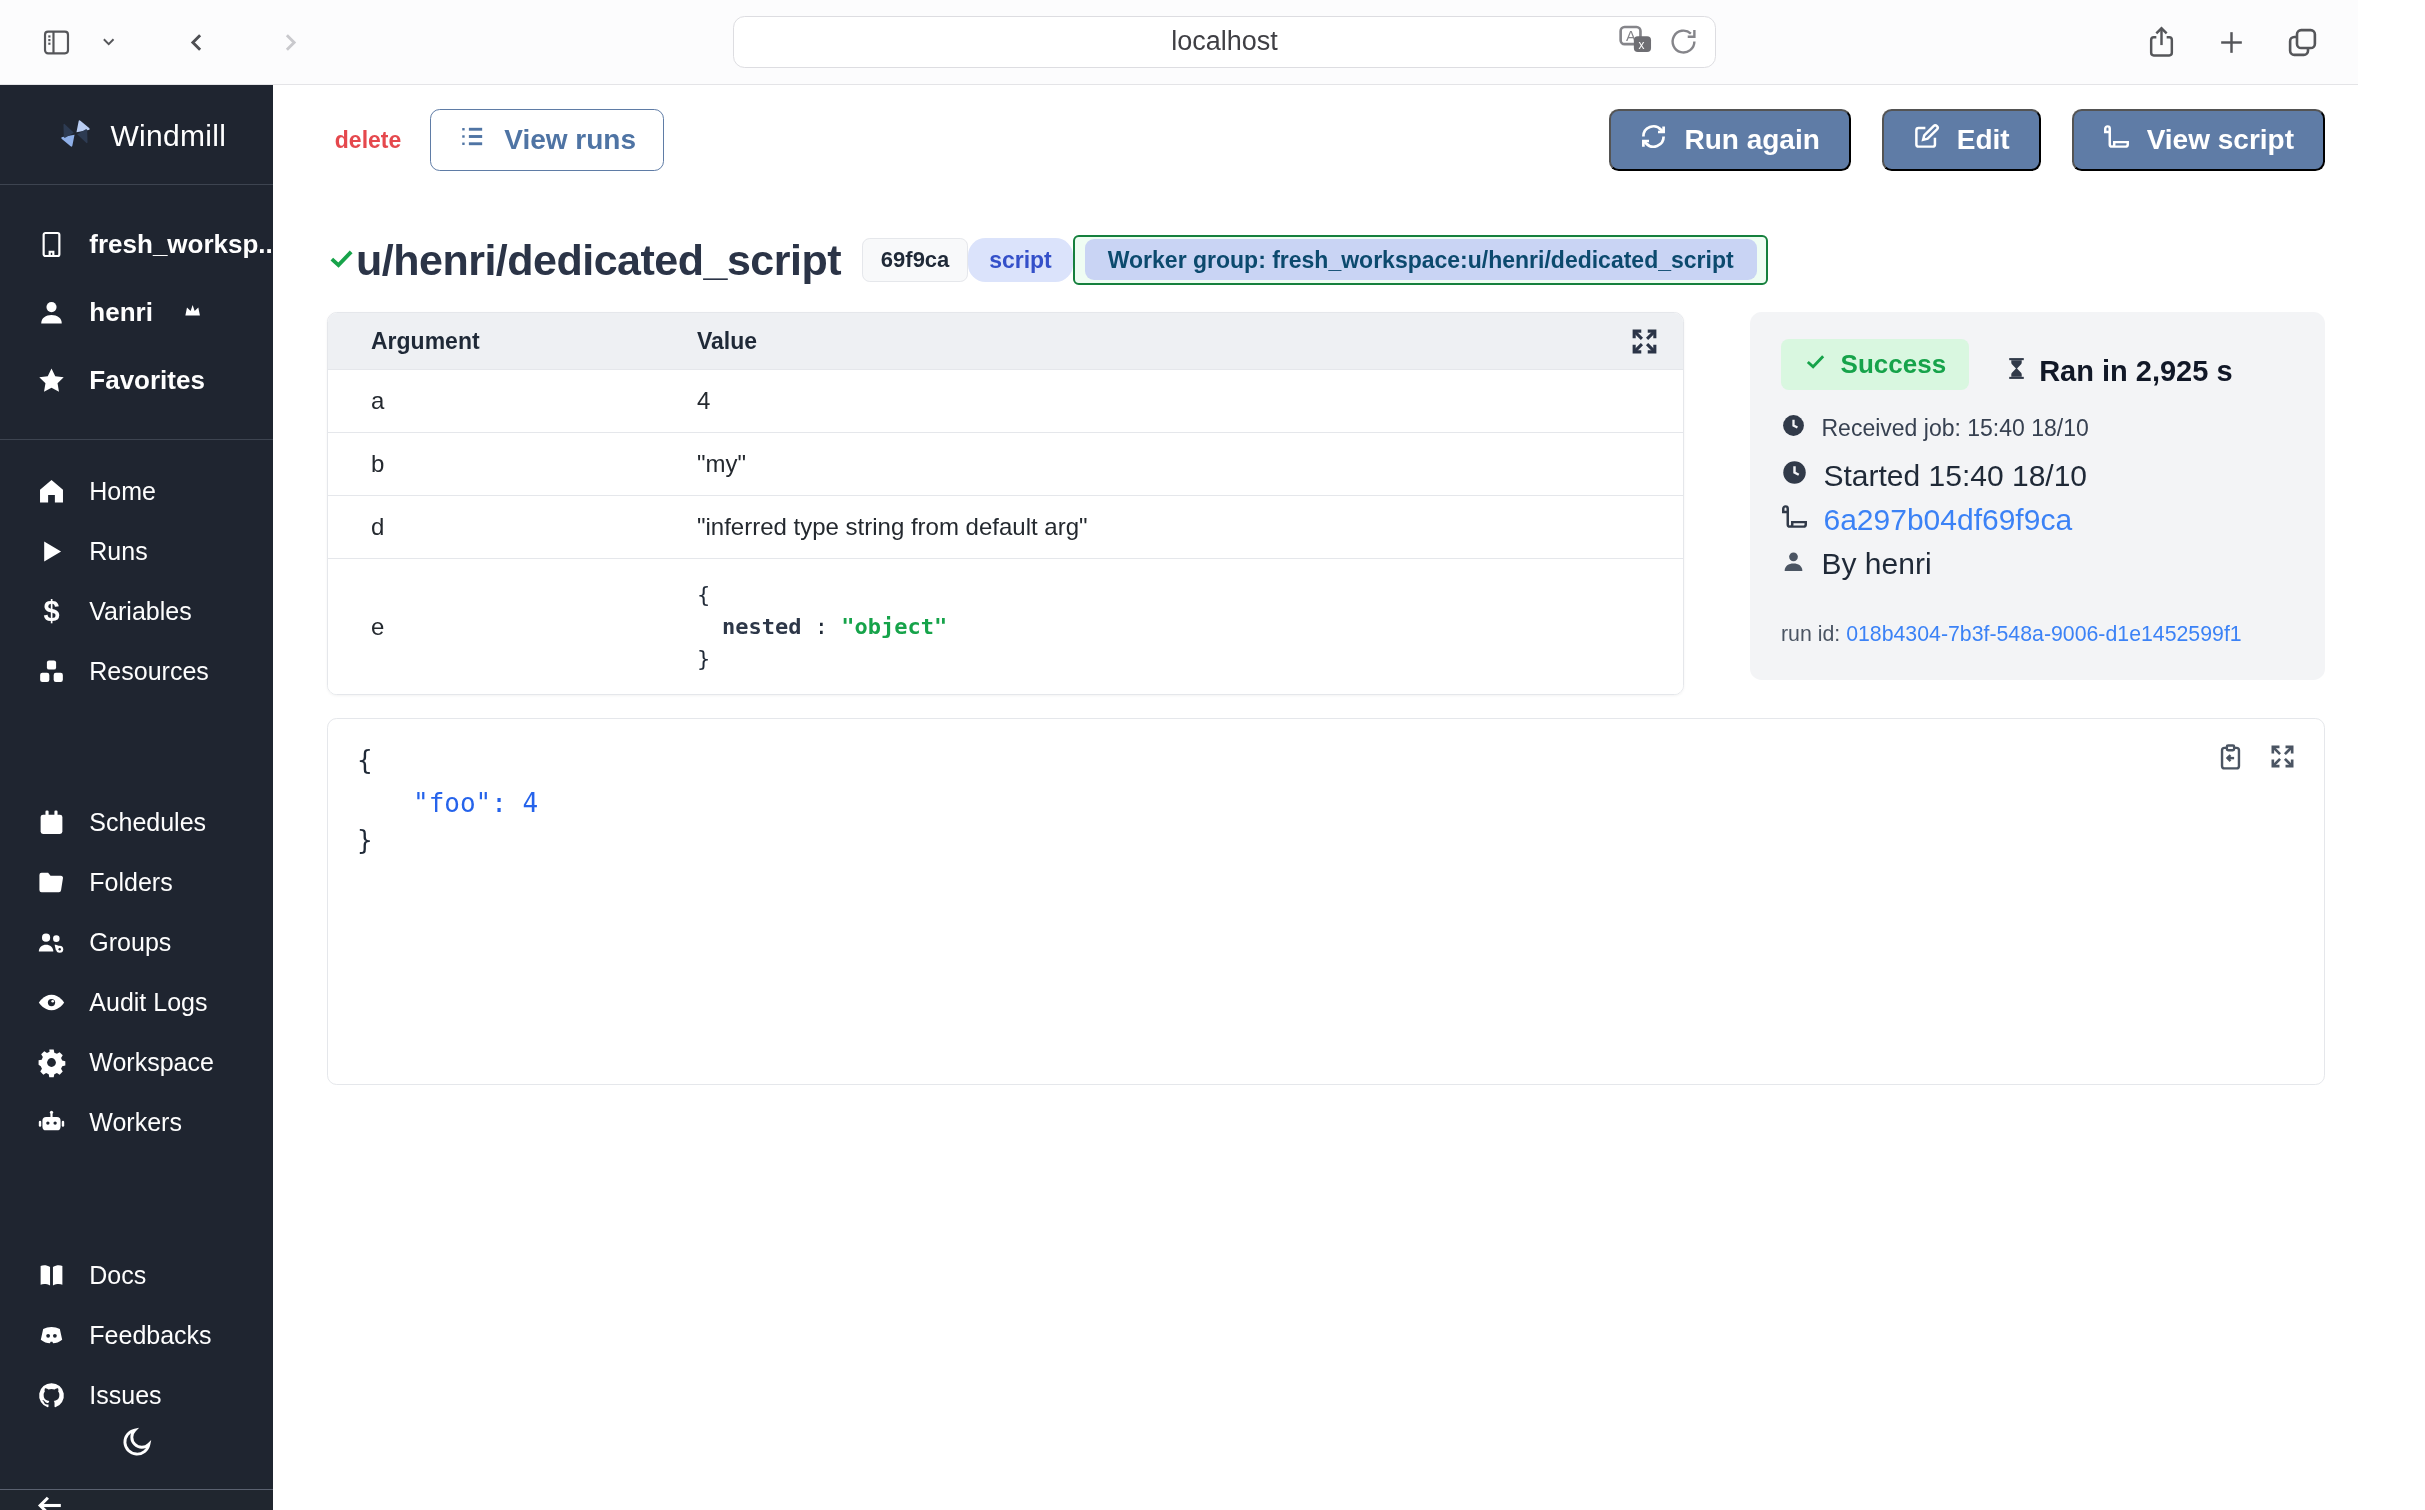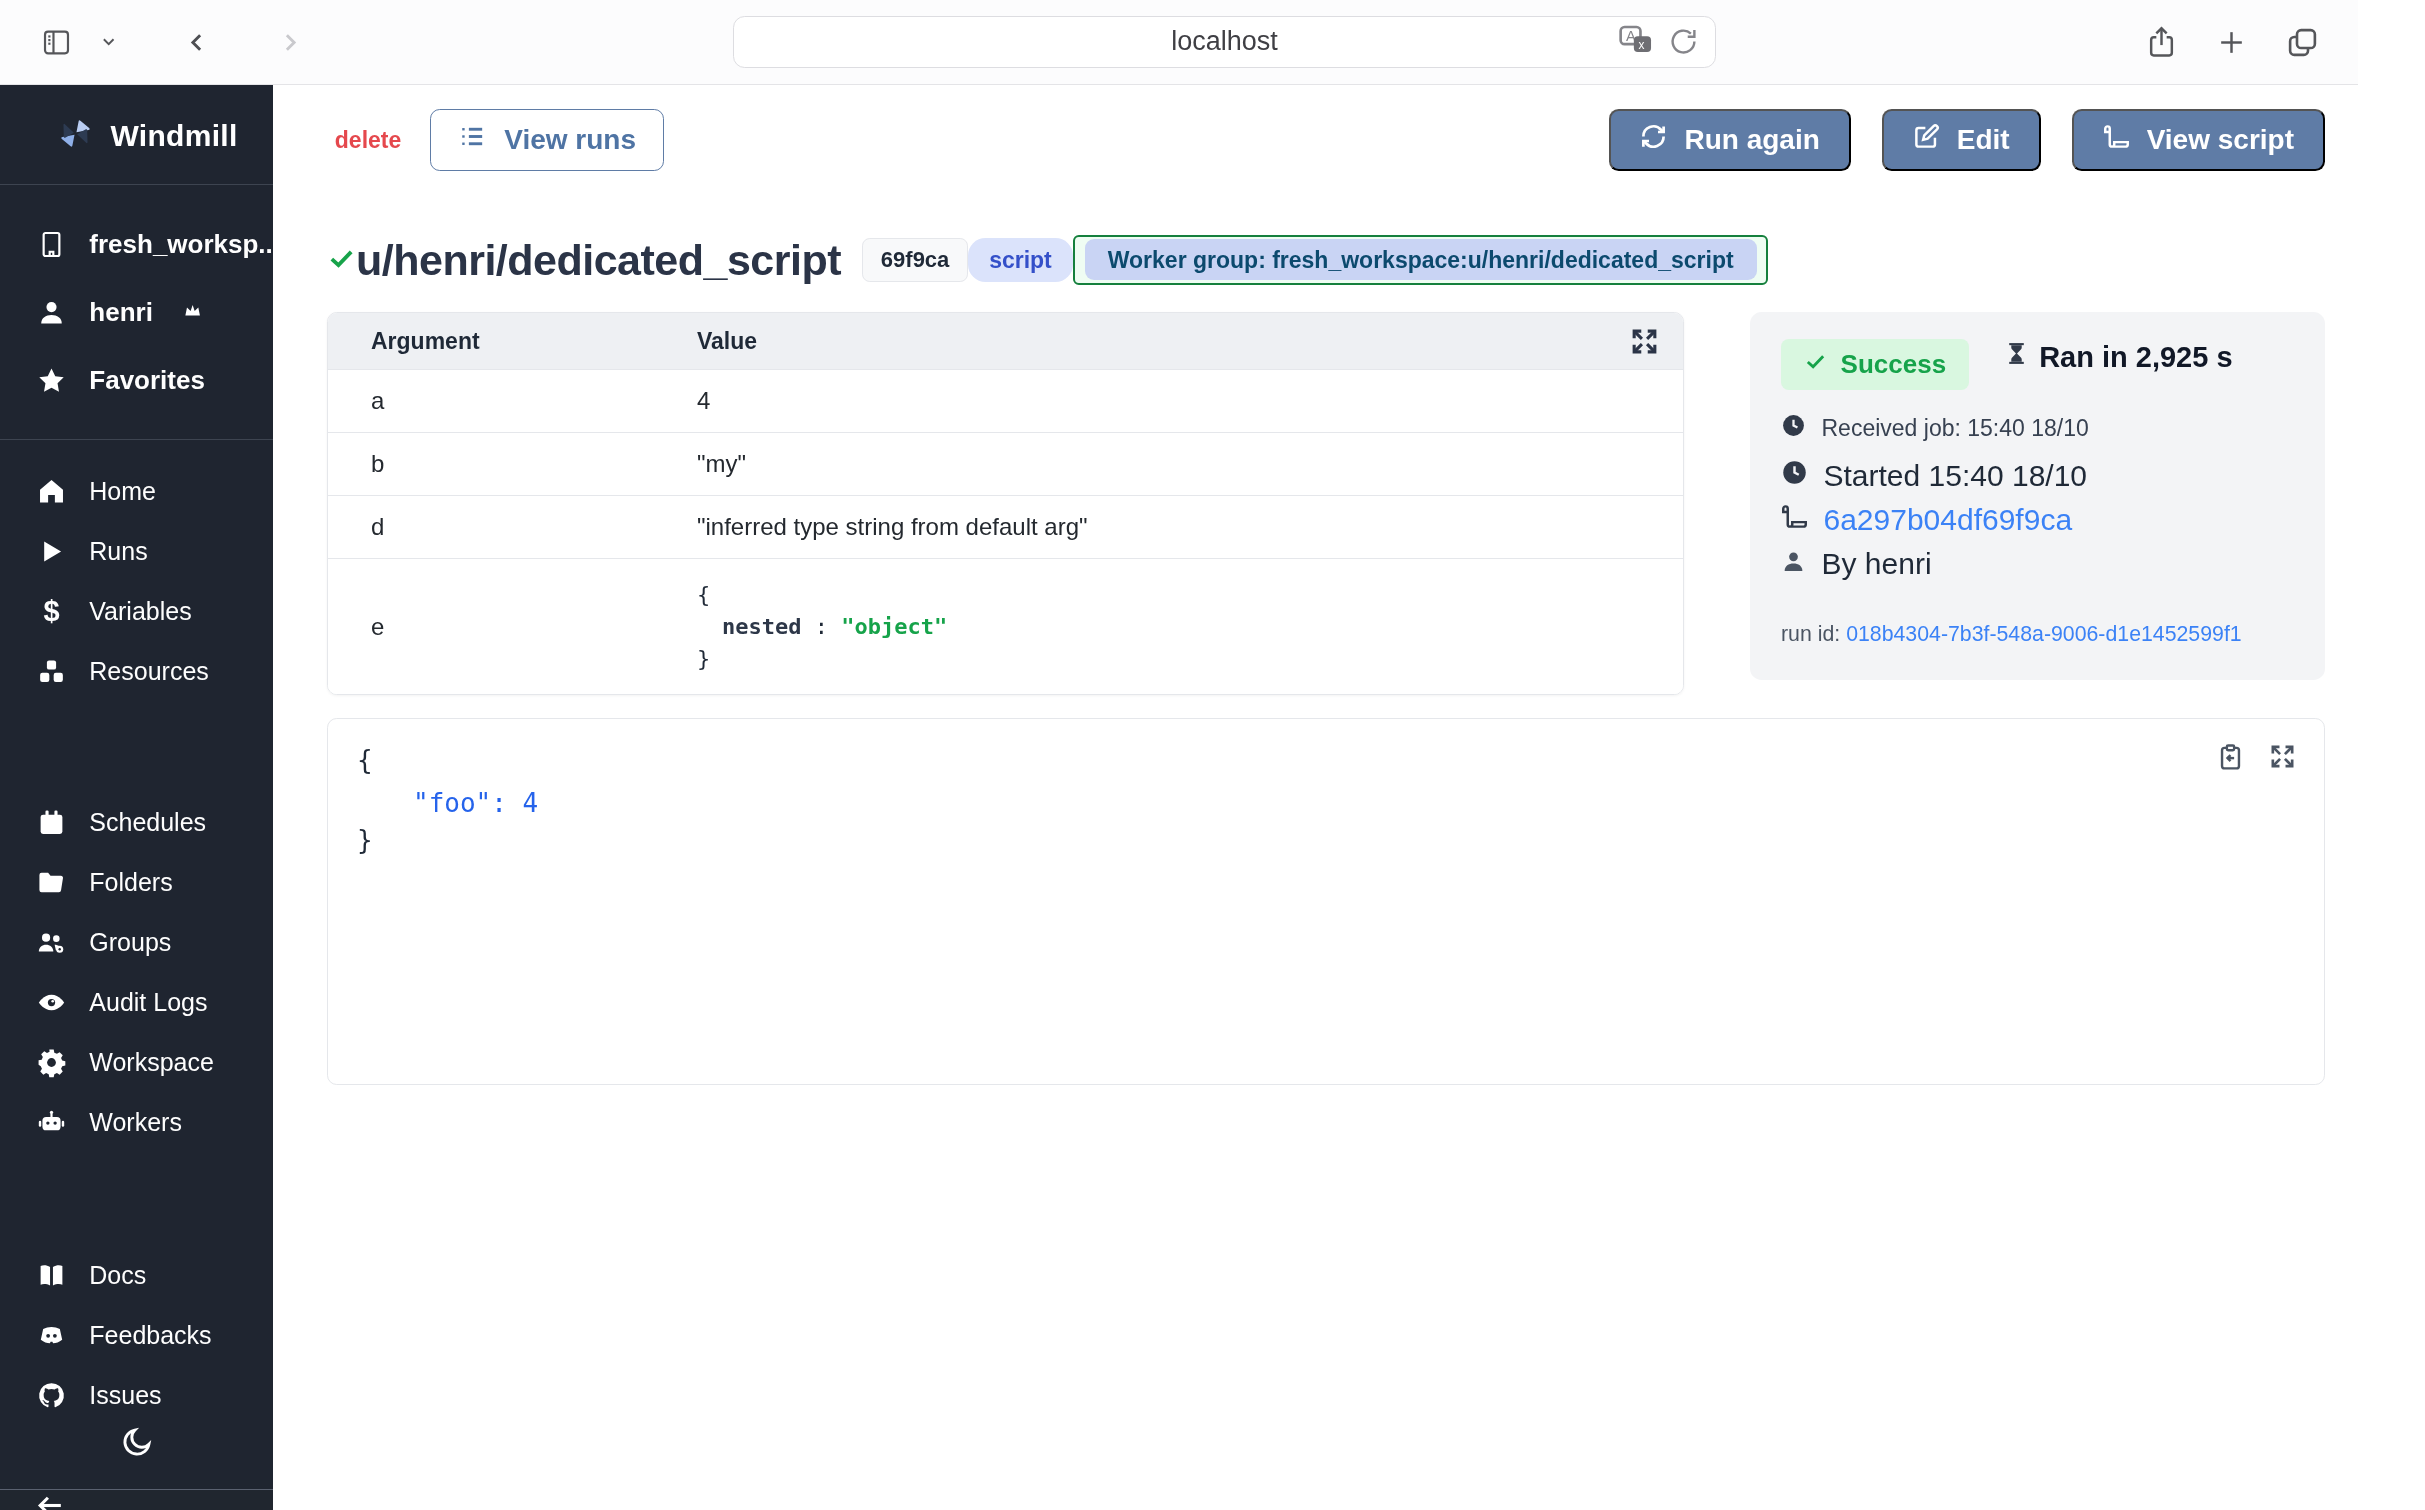--- a/index.html
+++ b/index.html
@@ -17,21 +17,21 @@
             border:1.9px solid #dddde1; border-radius:11.6px; display:flex; align-items:center; justify-content:center; }
   .url-text { font-size:27px; color:#3f3f44; }
   .urlbar-icons { position:absolute; right:17.5px; top:7.8px; display:flex; align-items:center; gap:13.6px; color:#85858a; }
 
   
   .app { flex:1; display:flex; min-height:0; }
 
   
   .sidebar { width:273px; background:#1f2530; color:#fff; display:flex; flex-direction:column; flex:0 0 auto; }
   .brand { display:flex; align-items:center; gap:15.5px; padding:29px 0 27px 56px; }
-  .brand-name { font-size:30px; font-weight:700; letter-spacing:0.3px; }
+  .brand-name { font-size:30px; font-weight:400; letter-spacing:0.3px; }
   .sb-divider { border-top:1px solid #3d4450; margin:0; }
   .sb-group { display:flex; flex-direction:column; }
   .sb-item { display:flex; align-items:center; gap:21.3px; height:60px; padding-left:35px; font-size:25px; font-weight:500; color:#fefefe; cursor:pointer; }
   .sb-item .ic { width:33px; display:flex; justify-content:center; align-items:center; flex:0 0 auto; }
   .sb-top { padding:25px 0 25px 0; }
   .sb-top .sb-item { font-size:26px; font-weight:600; height:68px; }
   .crown { margin-left:7.8px; }
   .sb-nav { padding-top:21.3px; }
   .sb-admin { margin-top:91px; }
   .sb-links { margin-top:93px; }
@@ -68,21 +68,21 @@
   .t-expand { position:absolute; right:23px; top:12.6px; color:#2b3447; cursor:pointer; }
   .t-row { border-top:1px solid #e5e7eb; display:flex; align-items:center; min-height:63px; font-size:24px; color:#24292f; background:#fff; }
   .t-row-tall { padding:19.4px 0; }
   .obj-view { font-family:"DejaVu Sans Mono", monospace; font-size:22px; line-height:32px; color:#1f2937; }
   .obj-line-key { padding-left:25px; }
   .obj-key { font-weight:700; color:#2d3748; }
   .obj-val { color:#16a34a; font-weight:700; }
 
   
   .run-panel { flex:1; background:#f3f4f6; border-radius:11.6px; padding:27px 31px 33px 31px; min-height:308px; }
-  .rp-row1 { display:flex; align-items:flex-start; gap:35px; }
+  .rp-row1 { display:flex; align-items:flex-end; gap:35px; }
   .success-badge { display:flex; align-items:center; gap:13.6px; background:#d9f7e0; color:#16a34a; font-size:26px; font-weight:600; padding:9.7px 23px; border-radius:7.8px; }
   .ran-in { display:flex; align-items:center; gap:10px; font-size:29px; font-weight:700; color:#111827; }
   .rp-line { display:flex; align-items:center; gap:15.5px; }
   .rp-received { margin-top:23px; font-size:23px; color:#374151; }
   .rp-started { margin-top:15.5px; font-size:30px; color:#1f2937; }
   .rp-hash { margin-top:9.7px; font-size:30px; color:#3b82f6; }
   .rp-hash a { color:#3b82f6; text-decoration:none; cursor:pointer; }
   .rp-by { margin-top:9.7px; font-size:30px; color:#1f2937; }
   .rp-runid { margin-top:41px; font-size:21.3px; color:#4b5563; }
   .rp-runid .runid-link { color:#3b82f6; cursor:pointer; }

